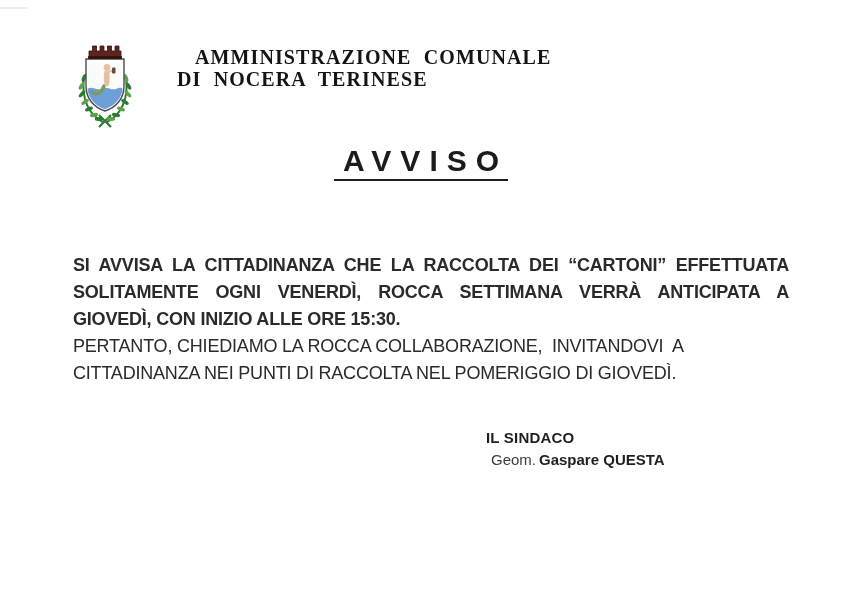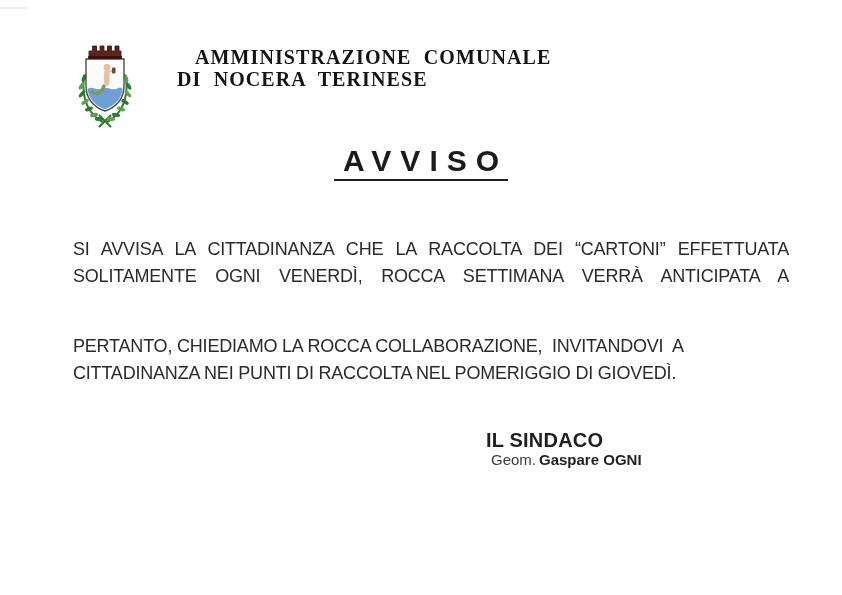--- a/index.html
+++ b/index.html
@@ -20,28 +20,28 @@
   .title-wrap{position:absolute;left:0;top:146px;width:842px;text-align:center;}
   .title{
     display:inline-block;font-size:30px;font-weight:bold;letter-spacing:9px;
     color:#1b1b1b;line-height:1;padding:0 0 3px 9px;border-bottom:2.5px solid #1e1e1e;
   }
 
   .para{
     position:absolute;left:73px;width:716px;font-size:18px;line-height:27px;
     color:#2a2a2a;letter-spacing:-0.2px;
   }
-  .p1{top:236px;}
+  .p1{top:252px;font-weight:bold;}
   .p2{top:333px;}
   .line{height:27px;}
   .just{text-align:justify;text-align-last:justify;}
   .pre{white-space:pre;}
 
   .sig-role{
-    position:absolute;left:486px;top:429px;font-size:20px;font-weight:bold;
+    position:absolute;left:486px;top:429px;font-size:15px;font-weight:bold;
     color:#1f1f1f;letter-spacing:0.2px;
   }
   .sig-name-line{position:absolute;left:491px;top:451px;font-size:15px;color:#3a3a3a;}
   .sig-name{font-weight:bold;color:#1f1f1f;margin-left:3px;}
 </style>
 </head>
 <body>
 
 <div class="page">
 
@@ -95,25 +95,26 @@
   <div class="hdr hdr2">DI  NOCERA  TERINESE</div>
   <div class="hdr hdr1">AMMINISTRAZIONE  COMUNALE</div>
 
   <div class="title-wrap">
     <span class="title">AVVISO</span>
   </div>
 
   <div class="para p1">
     <div class="line just">SI AVVISA LA CITTADINANZA CHE LA RACCOLTA DEI “CARTONI” EFFETTUATA</div>
     <div class="line just">SOLITAMENTE OGNI VENERDÌ, ROCCA SETTIMANA VERRÀ ANTICIPATA A</div>
+    <div class="line pre">GIOVEDÌ, CON INIZIO ALLE ORE 15:30.</div>
   </div>
 
   <div class="para p2">
     <div class="line pre">PERTANTO, CHIEDIAMO LA ROCCA COLLABORAZIONE,  INVITANDOVI  A</div>
     <div class="line pre">CITTADINANZA NEI PUNTI DI RACCOLTA NEL POMERIGGIO DI GIOVEDÌ.</div>
   </div>
 
   <div class="sig-role">IL SINDACO</div>
   <div class="sig-name-line">
-    <span>Geom.</span><span class="sig-name">Gaspare OGNI</span>
+    <span>Geom.</span><span class="sig-name">Gaspare QUESTA</span>
   </div>
 
 </div>
 
 </body></html>

